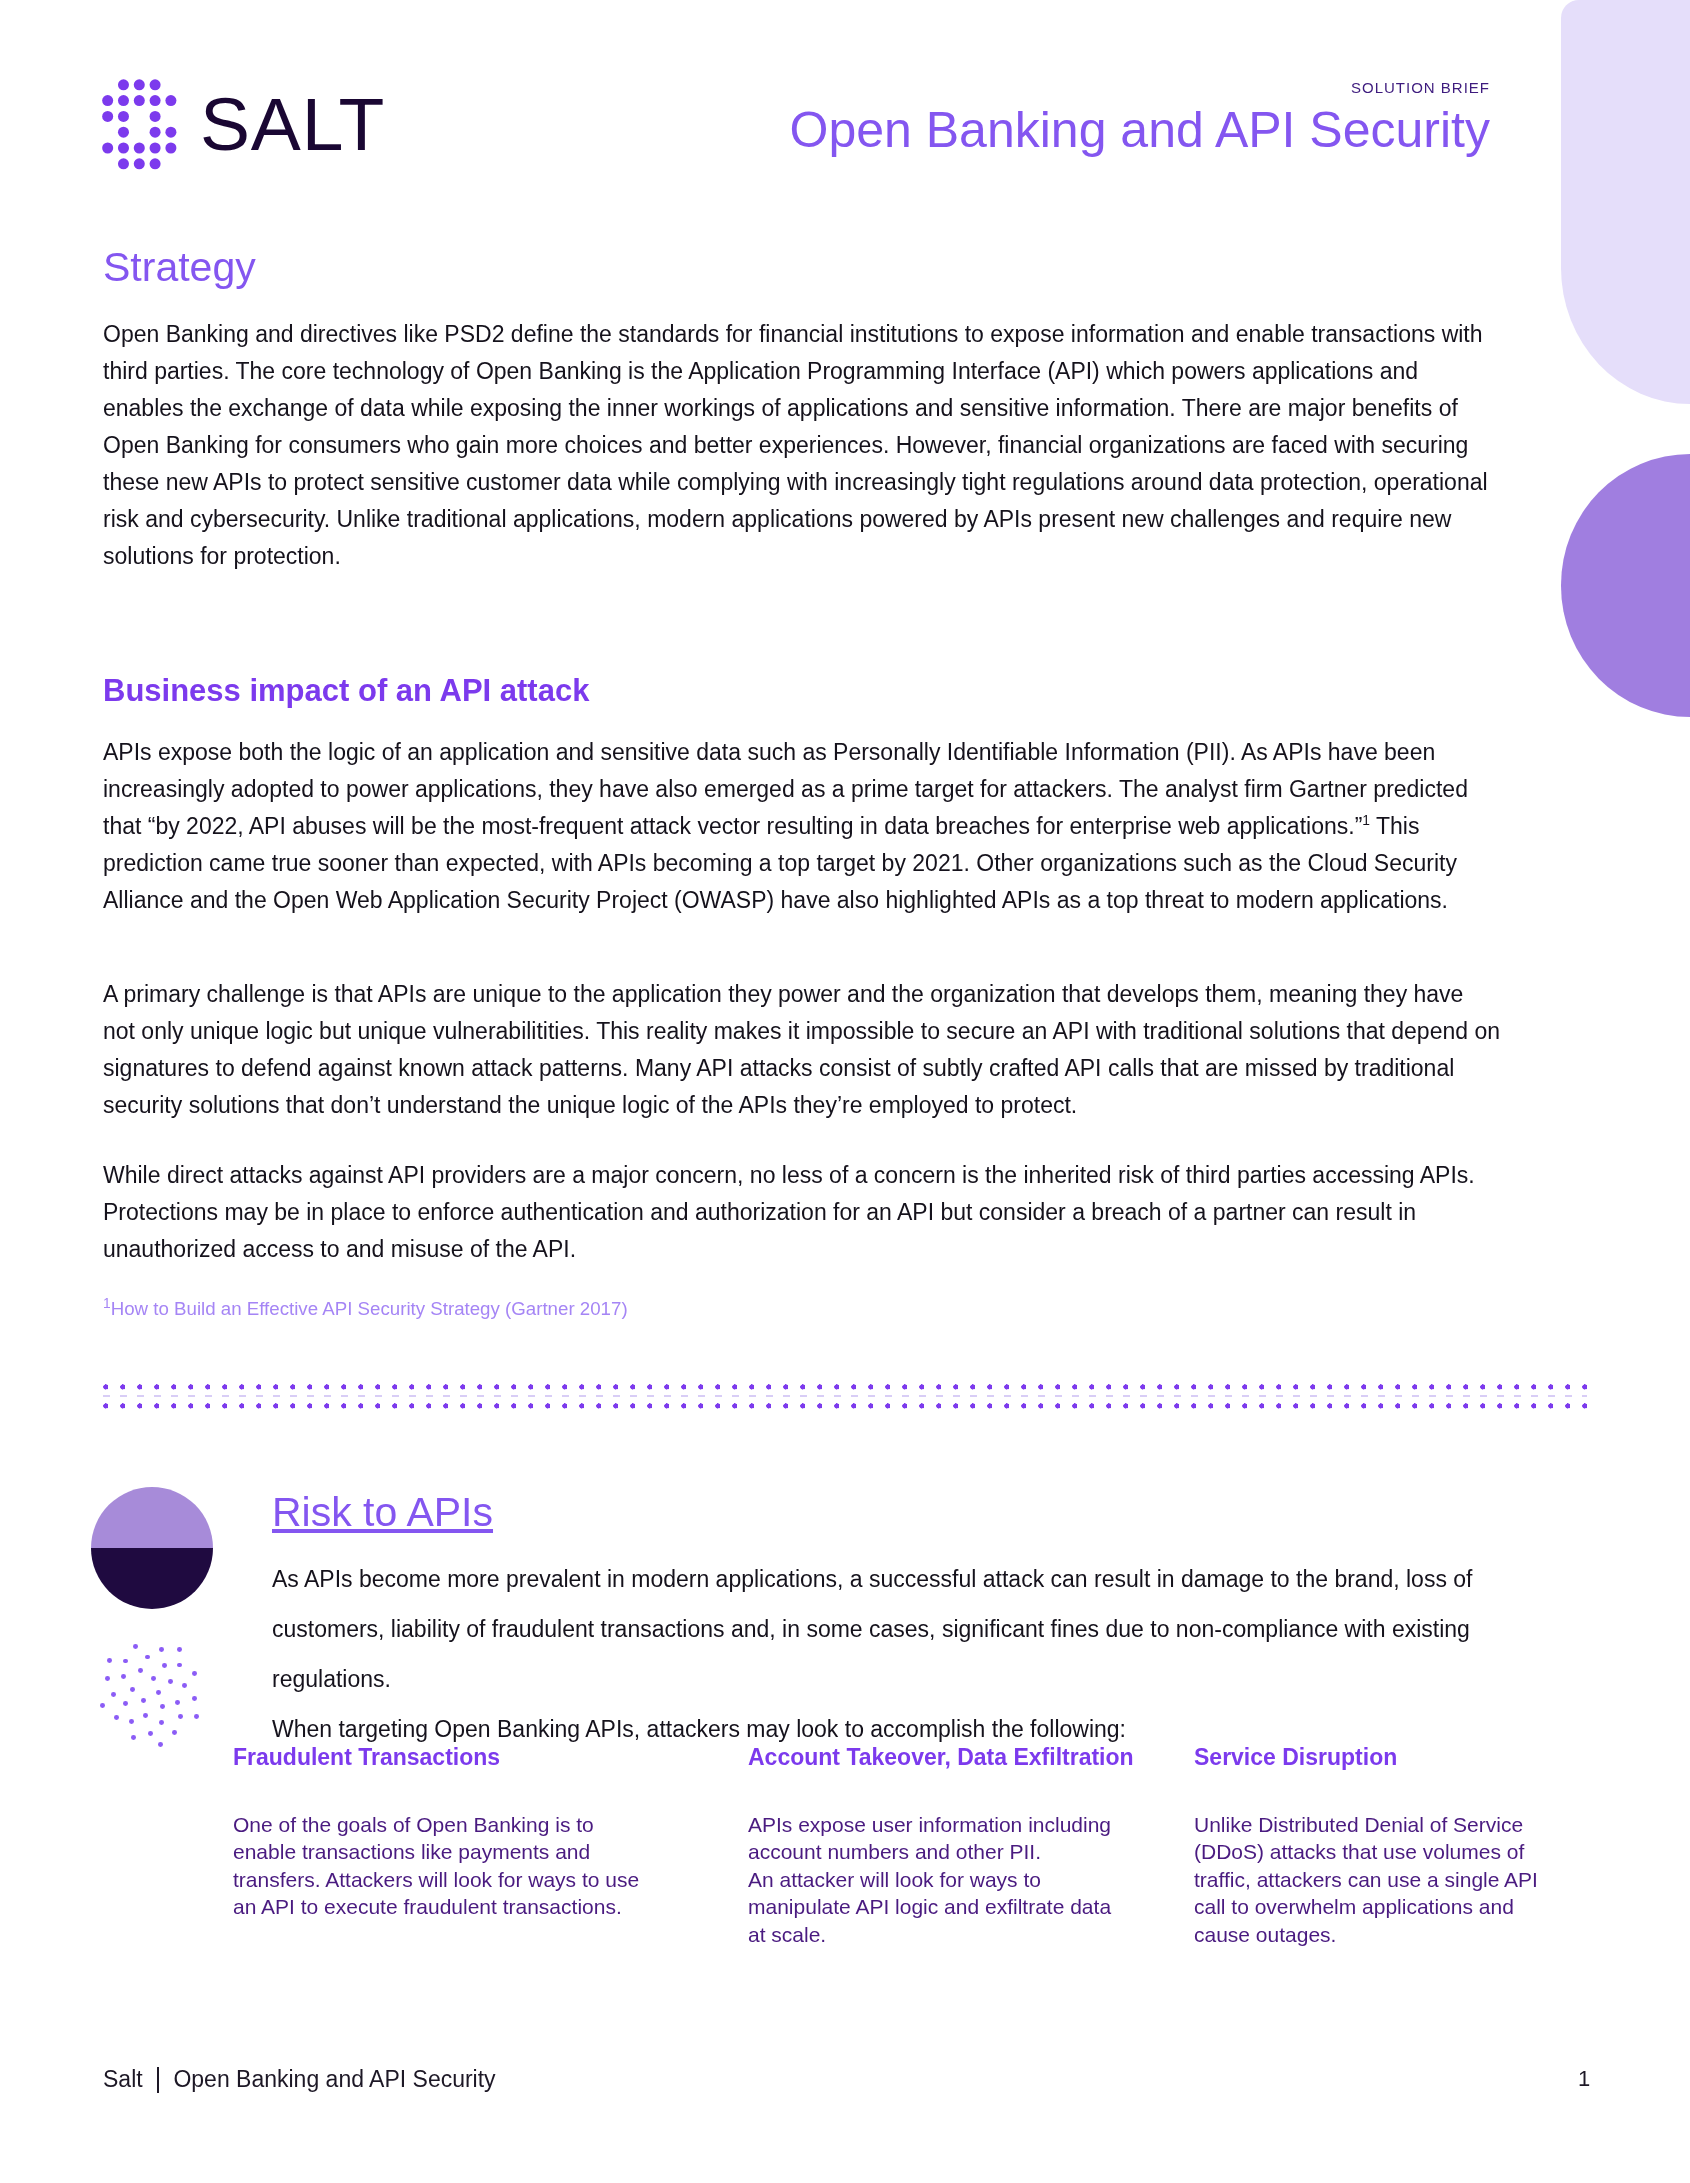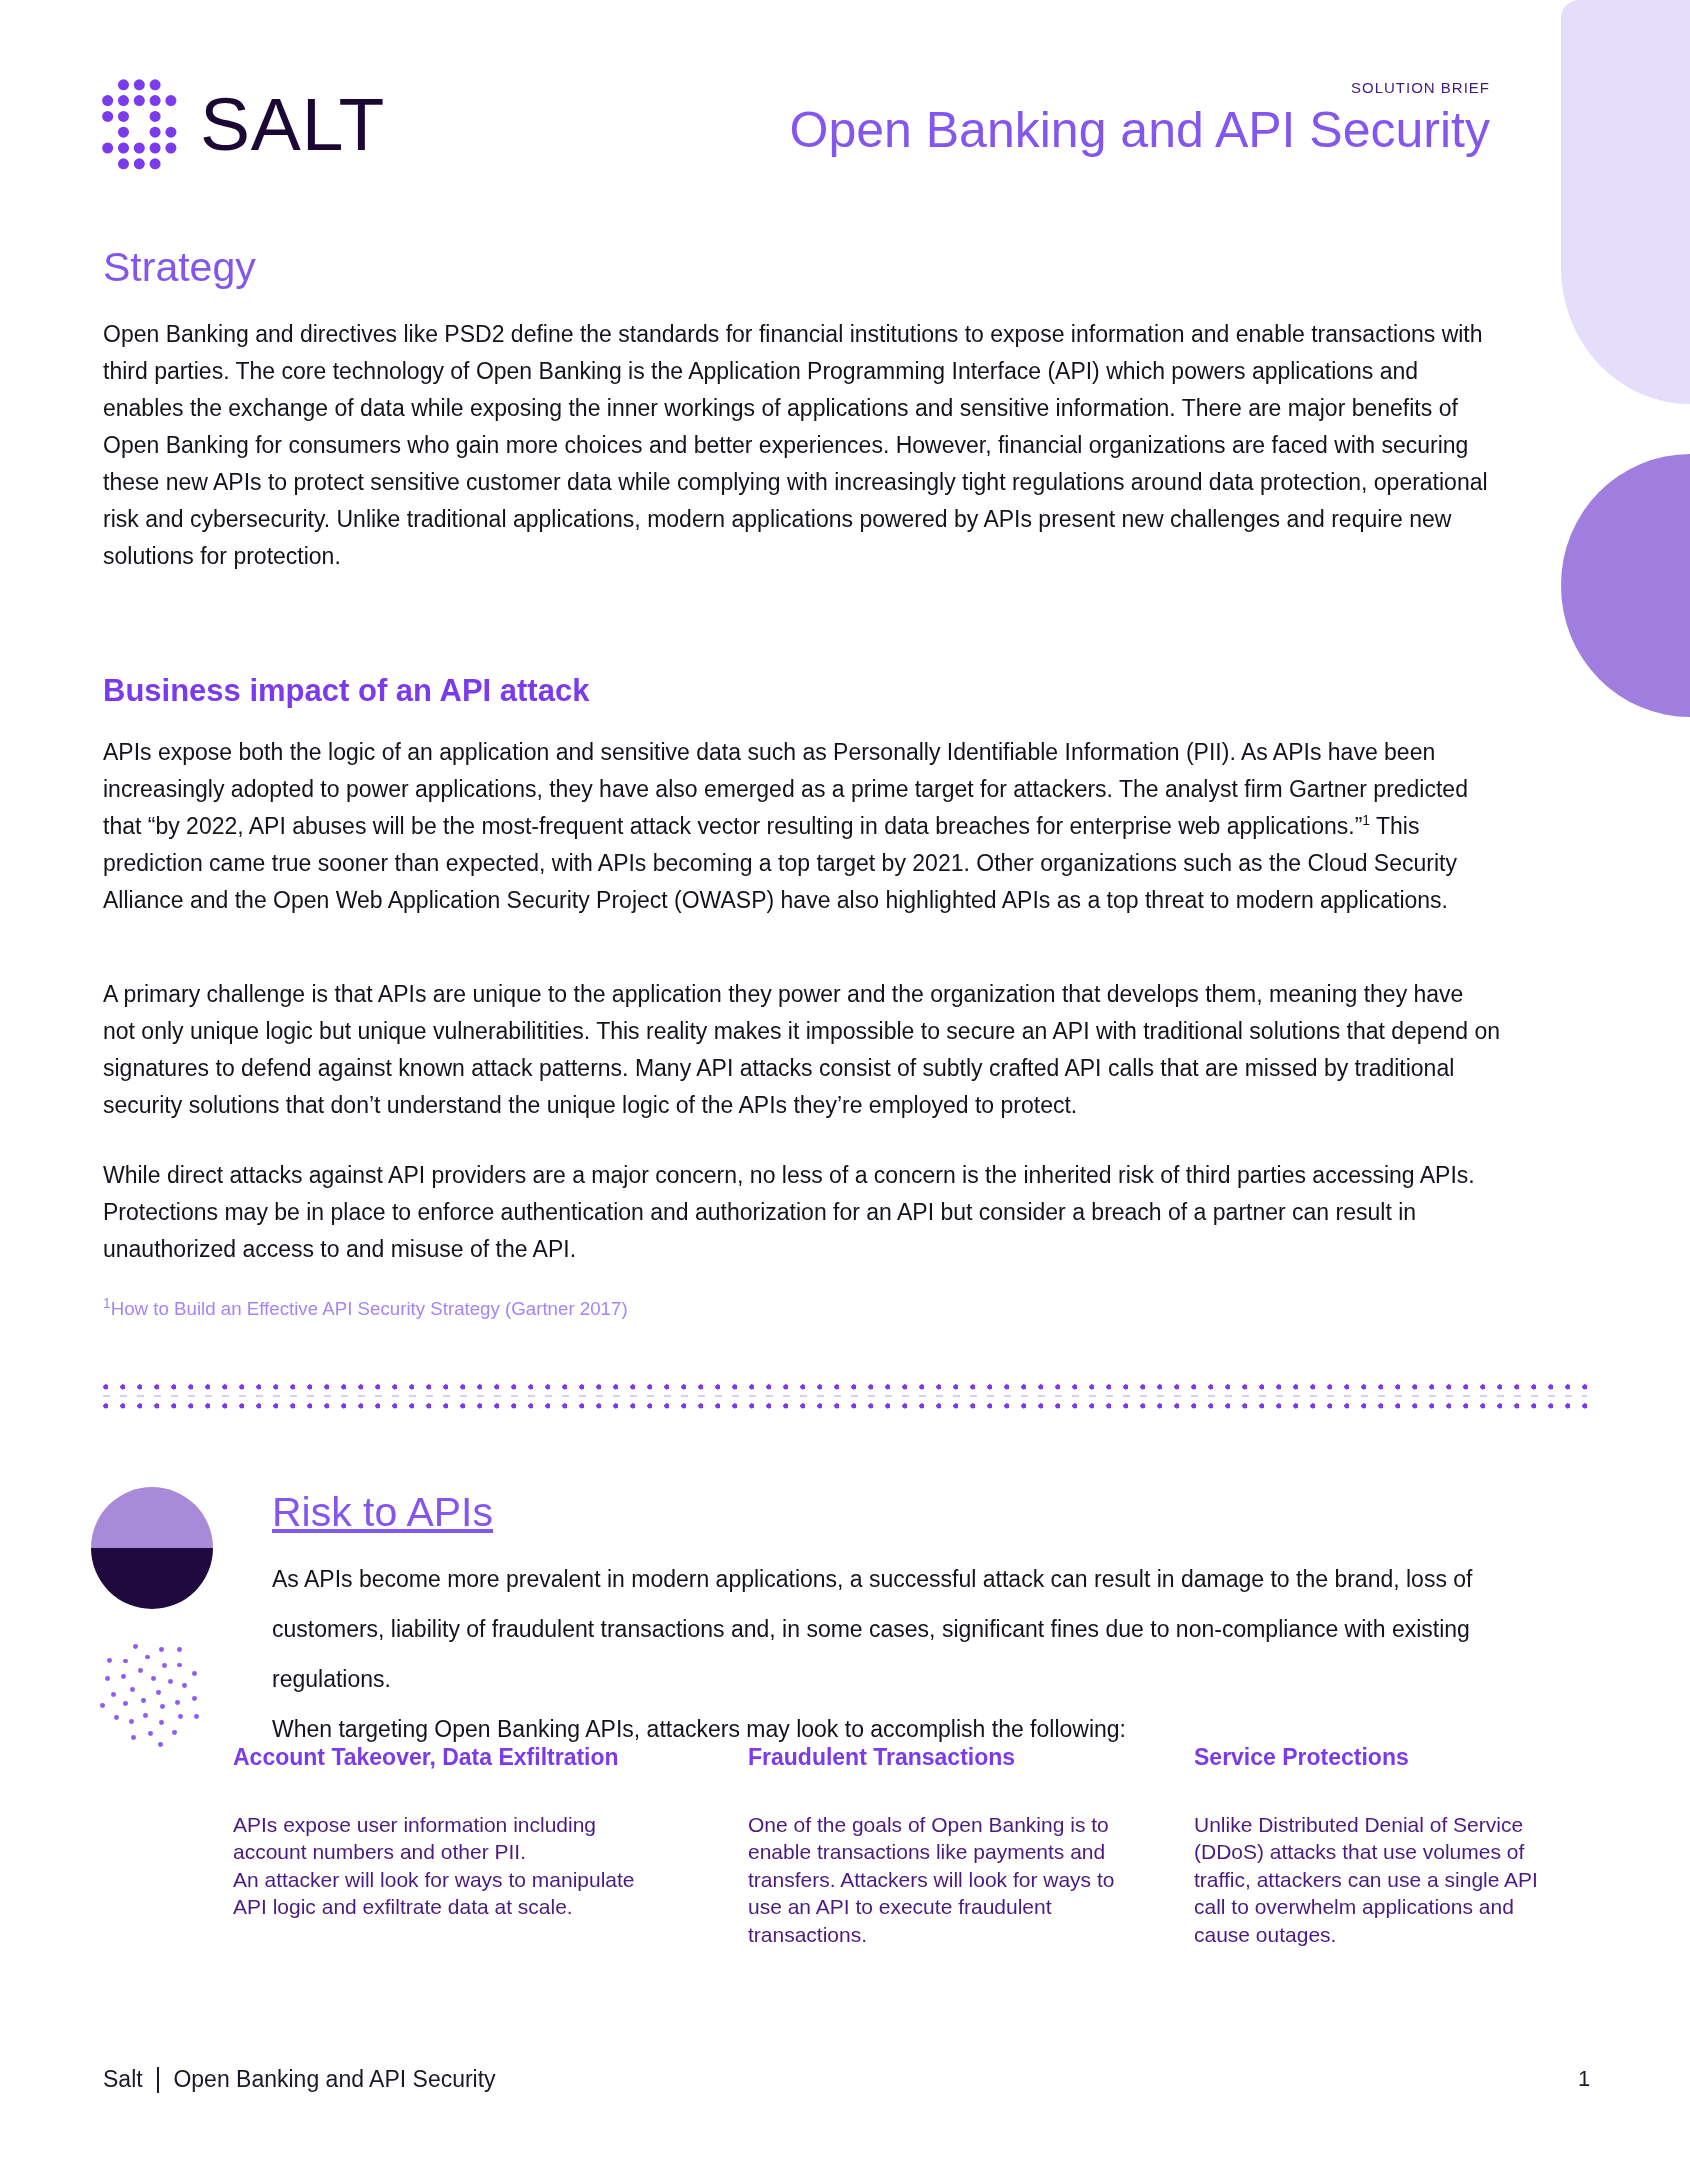--- a/index.html
+++ b/index.html
@@ -175,30 +175,30 @@
       <span class="pdot" style="left: 67px; top: 110px;"></span>
       <span class="pdot" style="left: 16.4px; top: 26px;"></span>
     </div>
 
   <h2 class="h-big" id="risk-heading">Risk to APIs</h2>
   <p class="body-p" id="risk-intro">As APIs become more prevalent in modern applications, a successful attack can result in damage to the brand, loss of customers, liability of fraudulent transactions and, in some cases, significant fines due to non-compliance with existing regulations.
 When targeting Open Banking APIs, attackers may look to accomplish the following:</p>
 
   <div class="columns">
     <div class="col">
+      <h3>Fraudulent Transactions</h3>
+      <p>One of the goals of Open Banking is to enable transactions like payments and transfers. Attackers will look for ways to use an API to execute fraudulent transactions.</p>
+    </div>
+    <div class="col">
       <h3>Account Takeover, Data Exfiltration</h3>
       <p>APIs expose user information including account numbers and other PII.
 An attacker will look for ways to manipulate API logic and exfiltrate data at scale.</p>
     </div>
     <div class="col">
-      <h3>Fraudulent Transactions</h3>
-      <p>One of the goals of Open Banking is to enable transactions like payments and transfers. Attackers will look for ways to use an API to execute fraudulent transactions.</p>
-    </div>
-    <div class="col">
-      <h3>Service Protections</h3>
+      <h3>Service Disruption</h3>
       <p>Unlike Distributed Denial of Service (DDoS) attacks that use volumes of traffic, attackers can use a single API call to overwhelm applications and cause outages.</p>
     </div>
   </div>
 
   <div class="footer">
     <span>Salt</span>
     <span class="sep"></span>
     <span>Open Banking and API Security</span>
   </div>
   <div class="page-num">1</div>

